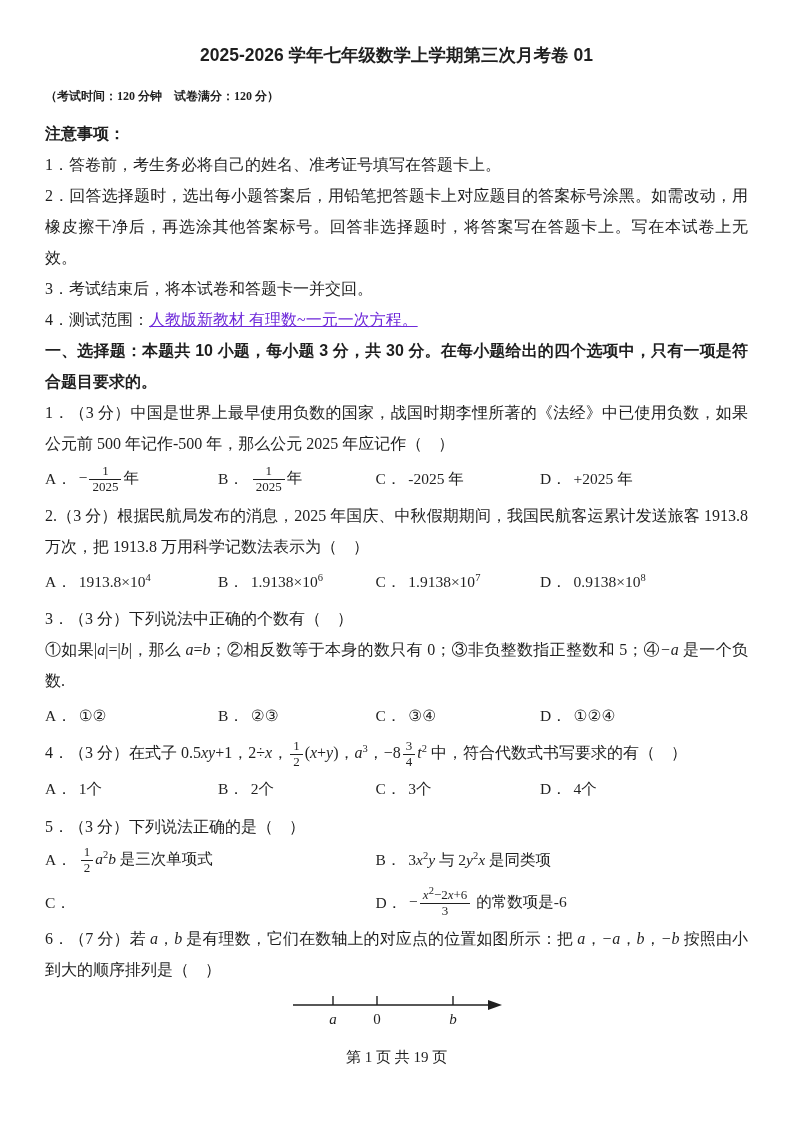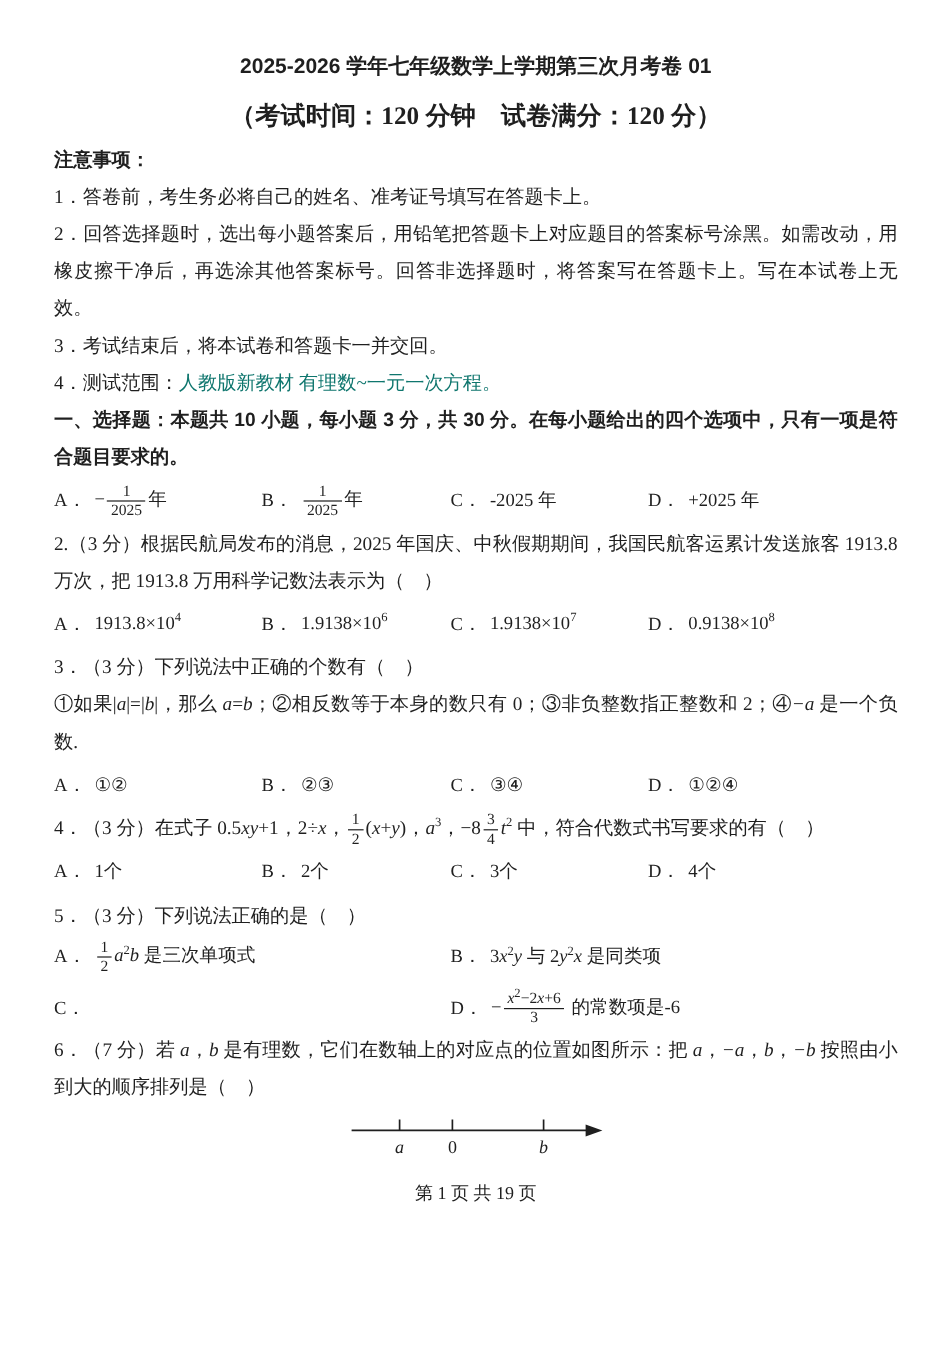--- a/index.html
+++ b/index.html
@@ -4,21 +4,21 @@
 <style>
   html,body{margin:0;padding:0;background:#fff;}
   .page{
     width:793px;height:1122px;background:#ffffff;overflow:hidden;
     font-family:"Liberation Serif","DejaVu Serif",serif;
     color:#1f1f1f;box-sizing:border-box;
   }
   .content{padding:42px 45px 0 45px;}
   .hei{font-family:"Liberation Sans","DejaVu Sans",sans-serif;font-weight:bold;}
   .title{text-align:center;font-size:17.5px;line-height:26px;margin-bottom:16px;}
-  .subtitle{text-align:center;font-size:21px;line-height:24px;margin-bottom:10px;font-weight:bold;}
+  .subtitle{font-size:12px;line-height:24px;margin-bottom:10px;font-weight:bold;}
   .para{font-size:16px;line-height:31px;text-align:justify;}
   .section-h{text-align:center;font-size:16.5px;line-height:32px;margin:1px 0;}
   .opts{display:grid;margin:3px 0 4px 0;align-items:center;min-height:34px;font-size:15.5px;}
   .opts4{grid-template-columns:24.6% 22.4% 23.4% 29.6%;}
   .opts2{grid-template-columns:47% 53%;row-gap:12px;}
   .opt{display:flex;align-items:center;white-space:nowrap;}
   .opt-label{margin-right:7px;}
   .it{font-style:italic;}
   sup{font-size:10.5px;line-height:0;}
   .frac{display:inline-flex;flex-direction:column;vertical-align:middle;text-align:center;
@@ -39,24 +39,25 @@
 
 <div class="page" style="color: rgb(31, 31, 31);">
   <div class="content">
     <div class="title hei">2025-2026 学年七年级数学上学期第三次月考卷 01</div>
     <div class="subtitle">（考试时间：120 分钟　试卷满分：120 分）</div>
 
     <div class="para hei">注意事项：</div>
     <div class="para">1．答卷前，考生务必将自己的姓名、准考证号填写在答题卡上。</div>
     <div class="para">2．回答选择题时，选出每小题答案后，用铅笔把答题卡上对应题目的答案标号涂黑。如需改动，用橡皮擦干净后，再选涂其他答案标号。回答非选择题时，将答案写在答题卡上。写在本试卷上无效。</div>
     <div class="para">3．考试结束后，将本试卷和答题卡一并交回。</div>
-    <div class="para"><span>4．测试范围：</span><span class="red" style="color: #0f766e;">人教版新教材 有理数~一元一次方程。</span></div>
+    <div class="para"><span>4．测试范围：</span><span class="red" style="color: #6d28d9; text-decoration: underline;">人教版新教材 有理数~一元一次方程。</span></div>
 
     <div class="para hei">一、选择题：本题共 10 小题，每小题 3 分，共 30 分。在每小题给出的四个选项中，只有一项是符合题目要求的。</div>
 
+    <div class="para">1．（3 分）中国是世界上最早使用负数的国家，战国时期李悝所著的《法经》中已使用负数，如果公元前 500 年记作-500 年，那么公元 2025 年应记作（　）</div>
     <div class="opts opts4">
         <div class="opt">
           <span class="opt-label">A．</span>
           <span><span>−</span><span class="frac">
               <span class="num"><span>1</span></span>
               <span class="den"><span>2025</span></span>
             </span><span>年</span></span>
         </div>
         <div class="opt">
           <span class="opt-label">B．</span>
@@ -89,21 +90,21 @@
           <span class="opt-label">C．</span>
           <span><span>1.9138×10</span><sup>7</sup></span>
         </div>
         <div class="opt">
           <span class="opt-label">D．</span>
           <span><span>0.9138×10</span><sup>8</sup></span>
         </div>
       </div>
 
     <div class="para">3．（3 分）下列说法中正确的个数有（　）</div>
-    <div class="para"><span>①如果</span><span>|</span><span class="it">a</span><span>|=|</span><span class="it">b</span><span>|</span><span>，那么 </span><span class="it">a</span><span>=</span><span class="it">b</span><span>；②相反数等于本身的数只有 0；③非负整数指正整数和 2；④</span><span class="it">−a</span><span> 是一个负数.</span></div>
+    <div class="para"><span>①如果</span><span>|</span><span class="it">a</span><span>|=|</span><span class="it">b</span><span>|</span><span>，那么 </span><span class="it">a</span><span>=</span><span class="it">b</span><span>；②相反数等于本身的数只有 0；③非负整数指正整数和 5；④</span><span class="it">−a</span><span> 是一个负数.</span></div>
     <div class="opts opts4">
         <div class="opt">
           <span class="opt-label">A．</span>
           <span><span>①②</span></span>
         </div>
         <div class="opt">
           <span class="opt-label">B．</span>
           <span><span>②③</span></span>
         </div>
         <div class="opt">

